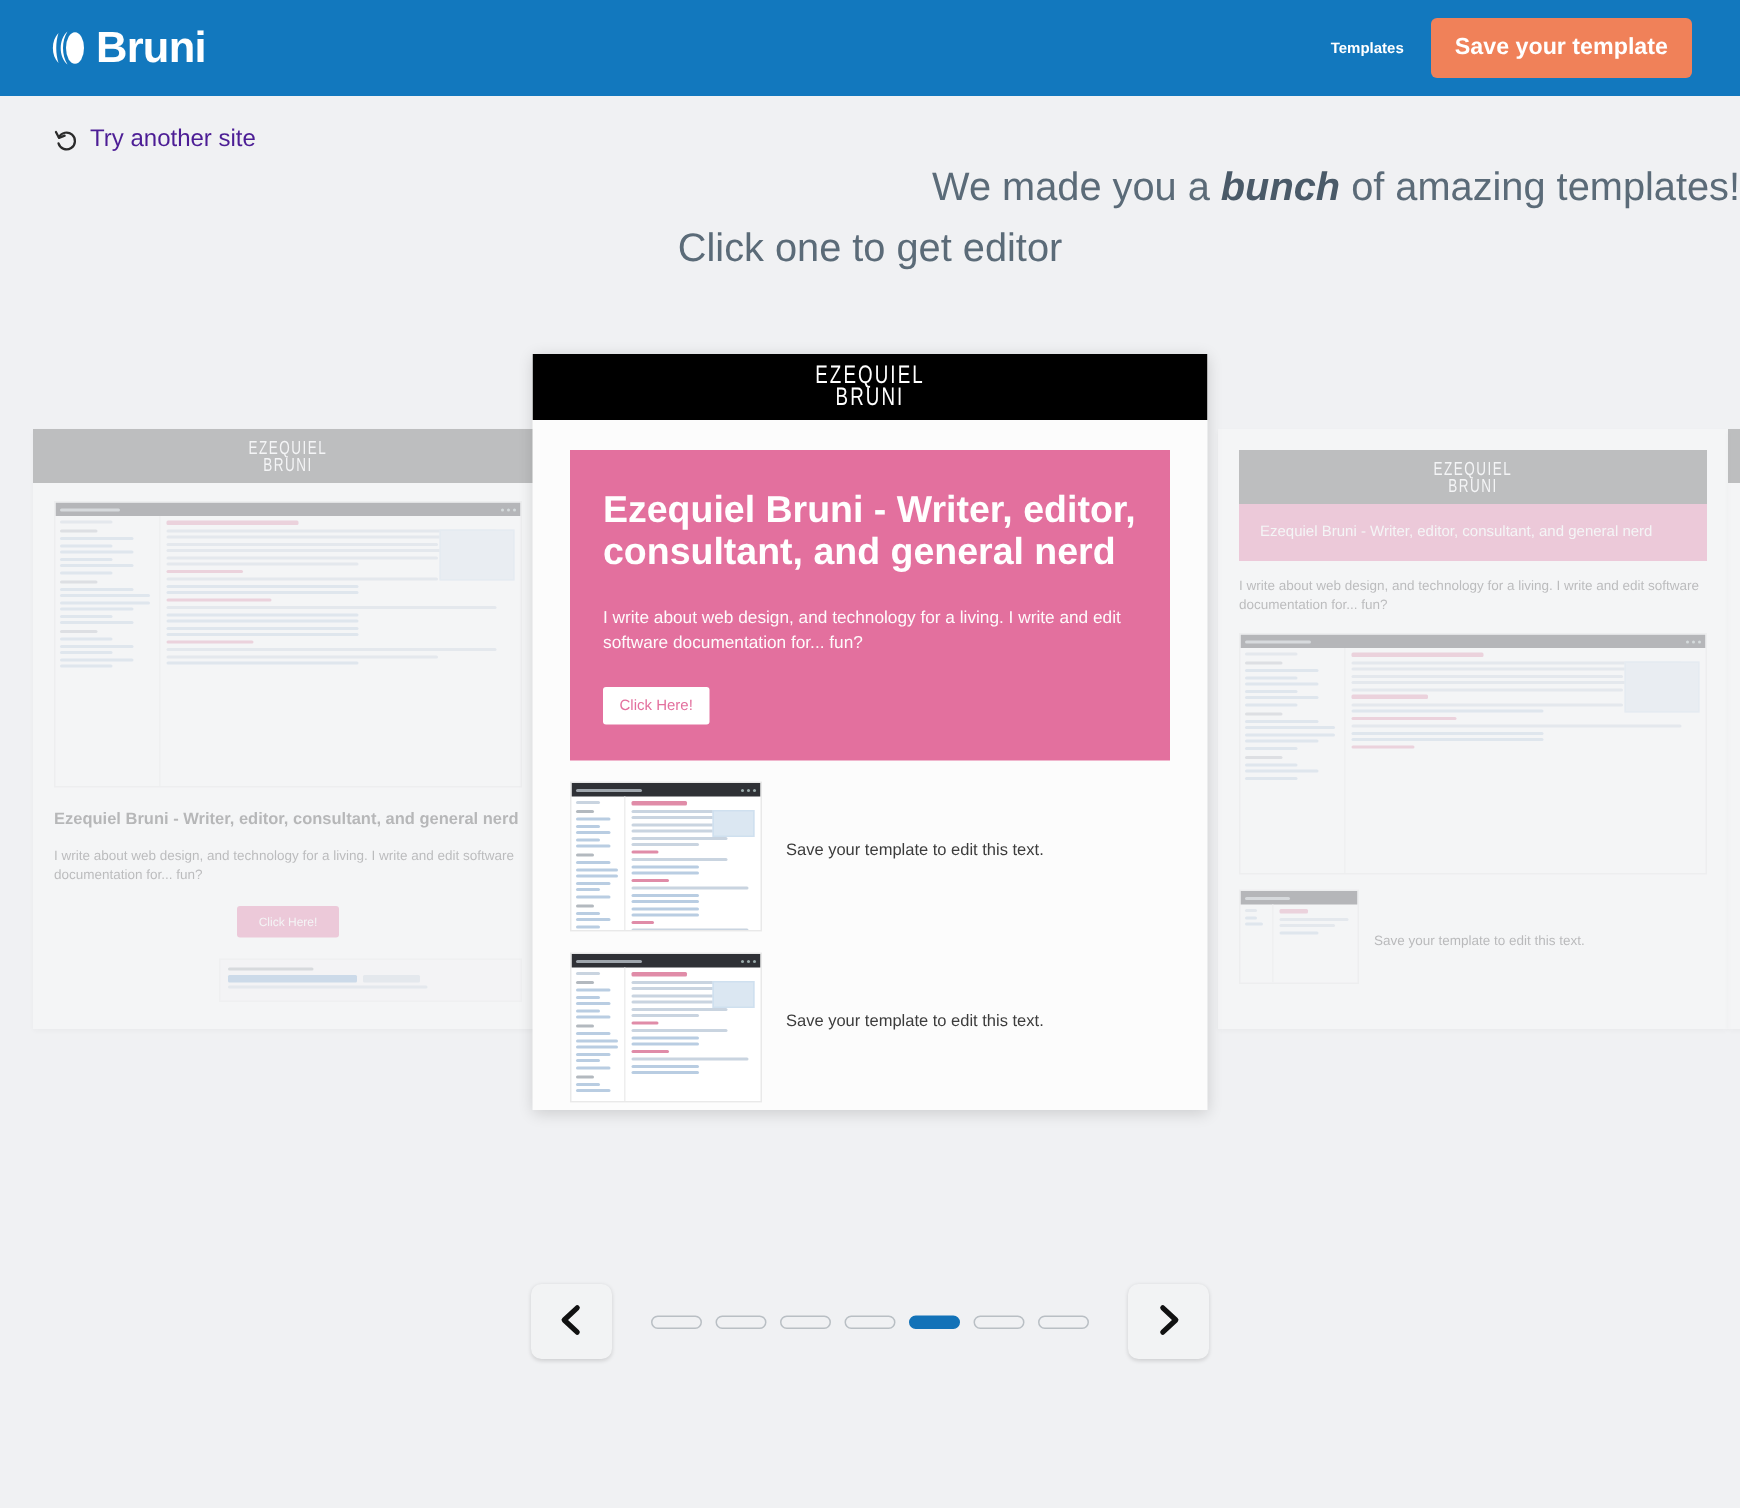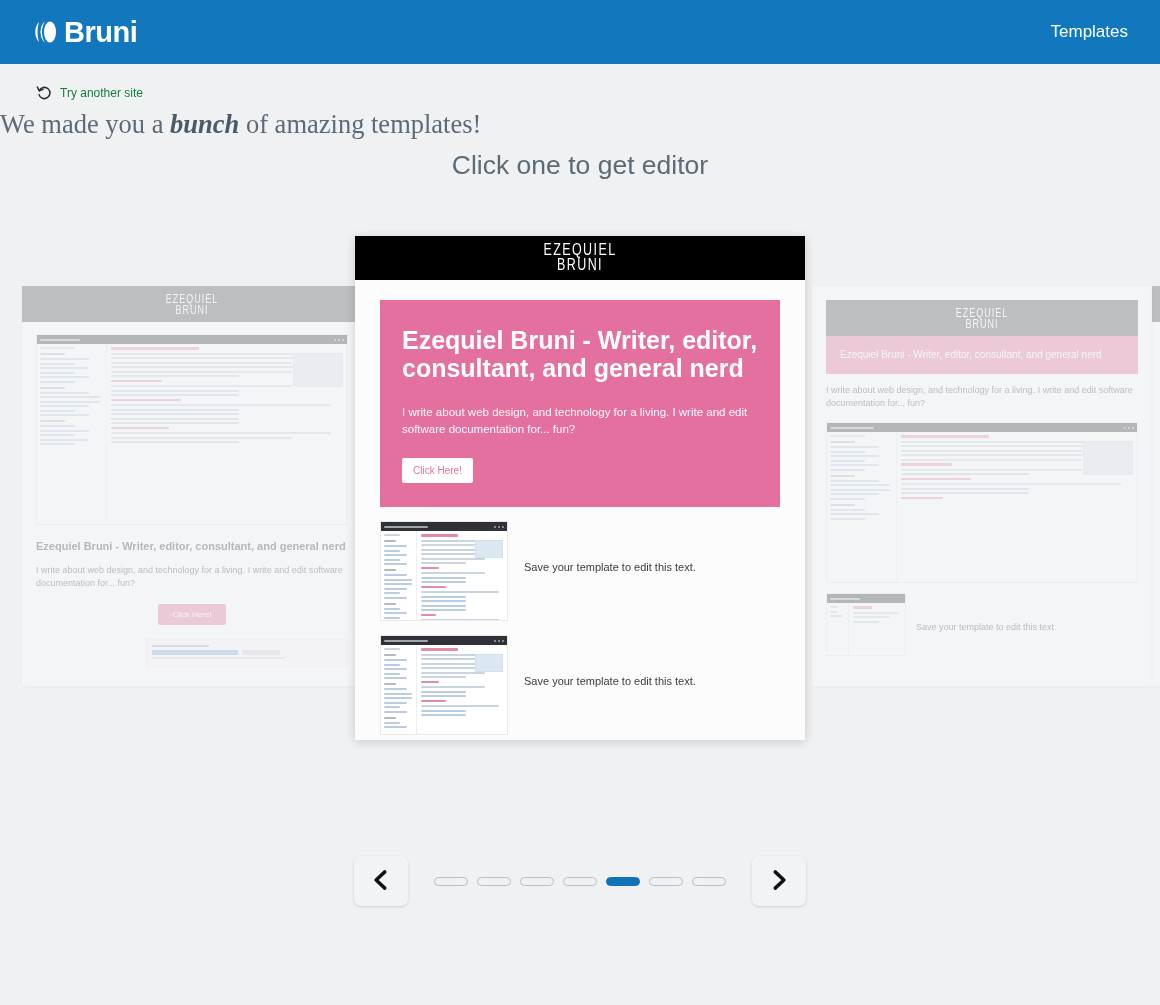--- a/index.html
+++ b/index.html
@@ -19,47 +19,46 @@
     padding: 0 32px;
   }
   .logo { display: flex; align-items: center; gap: 0px; }
   .logo-mark { width: 30px; height: 30px; }
   .logo-text {
     color: #ffffff; font-size: 29px; font-weight: 700;
     letter-spacing: -0.5px; margin-left: 2px;
   }
   .hdr-right { display: flex; align-items: center; gap: 18px; }
   .nav-link {
-    color: #ffffff; font-size: 17px; font-weight: 400;
+    color: #ffffff; font-size: 10px; font-weight: 700;
     text-decoration: none; cursor: pointer;
   }
   .save-btn {
     background: #f08159; color: #ffffff;
     font-size: 15.5px; font-weight: 700;
     border: none; border-radius: 4px;
     padding: 11px 16px; cursor: pointer;
     font-family: "Liberation Sans", sans-serif;
   }
 
   
   .try-site {
     position: absolute; top: 84px; left: 36px;
     display: flex; align-items: center; gap: 7px;
     cursor: pointer;
   }
   .undo-icon { width: 17px; height: 17px; display:block; }
-  .try-site-label { font-size: 12px; color: #15803d; }
+  .try-site-label { font-size: 16px; color: #4c1d95; }
 
   
   .headline {
     position: absolute; top: 104px; left: 0; width: 1160px;
-    text-align: left;
+    text-align: right;
     font-size: 26.5px; color: #5b6b78; font-weight: 400;
     line-height: 40px;
-    font-family: Liberation Serif, serif;
   }
   .headline b { font-weight: 700; font-style: italic; color: #4a5a68; }
   .headline-2 {
     position: absolute; top: 145px; left: 0; width: 1160px;
     text-align: center;
     font-size: 26.5px; color: #5b6b78; font-weight: 400;
     line-height: 40px;
   }
 
   
@@ -185,20 +184,21 @@
       <svg viewBox="0 0 30 30" width="30" height="30">
         <path d="M7 5 C2 10, 2 20, 7 25 C5 19, 5 11, 7 5 Z" fill="#fff"></path>
         <path d="M13 4 C7 9, 7 21, 13 26 C9 20, 9 10, 13 4 Z" fill="#fff"></path>
         <ellipse cx="18" cy="15" rx="6" ry="10.5" fill="#fff"></ellipse>
       </svg>
     </span>
     <span class="logo-text">Bruni</span>
   </div>
   <div class="hdr-right">
     <a class="nav-link">Templates</a>
+    <button class="save-btn">Save your template</button>
   </div>
 </div>
 
 <div class="try-site">
   <span class="undo-icon">
     <svg viewBox="0 0 17 17" width="17" height="17">
       <path d="M3.3 6.6 A5.6 5.6 0 1 1 3.0 10.6" stroke="#2b2b2b" stroke-width="1.5" fill="none" stroke-linecap="round"></path>
       <path d="M1.3 3.0 L3.3 6.9 L7.1 5.4" stroke="#2b2b2b" stroke-width="1.5" fill="none" stroke-linecap="round" stroke-linejoin="round"></path>
     </svg>
   </span>

